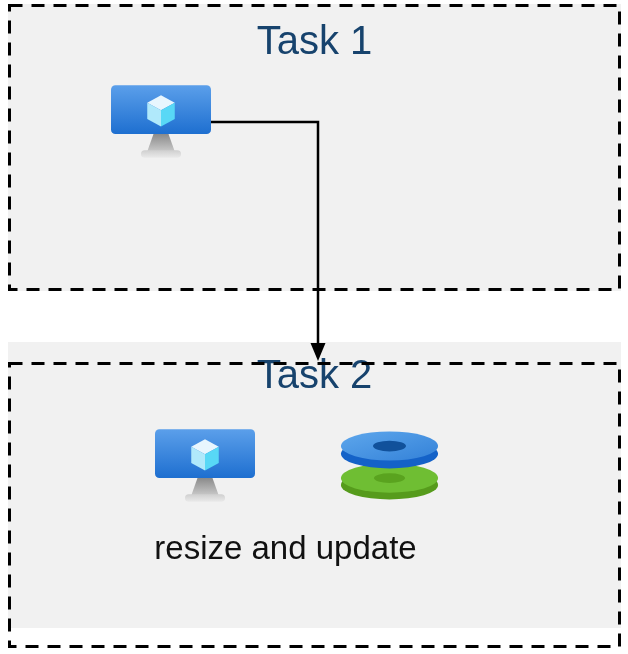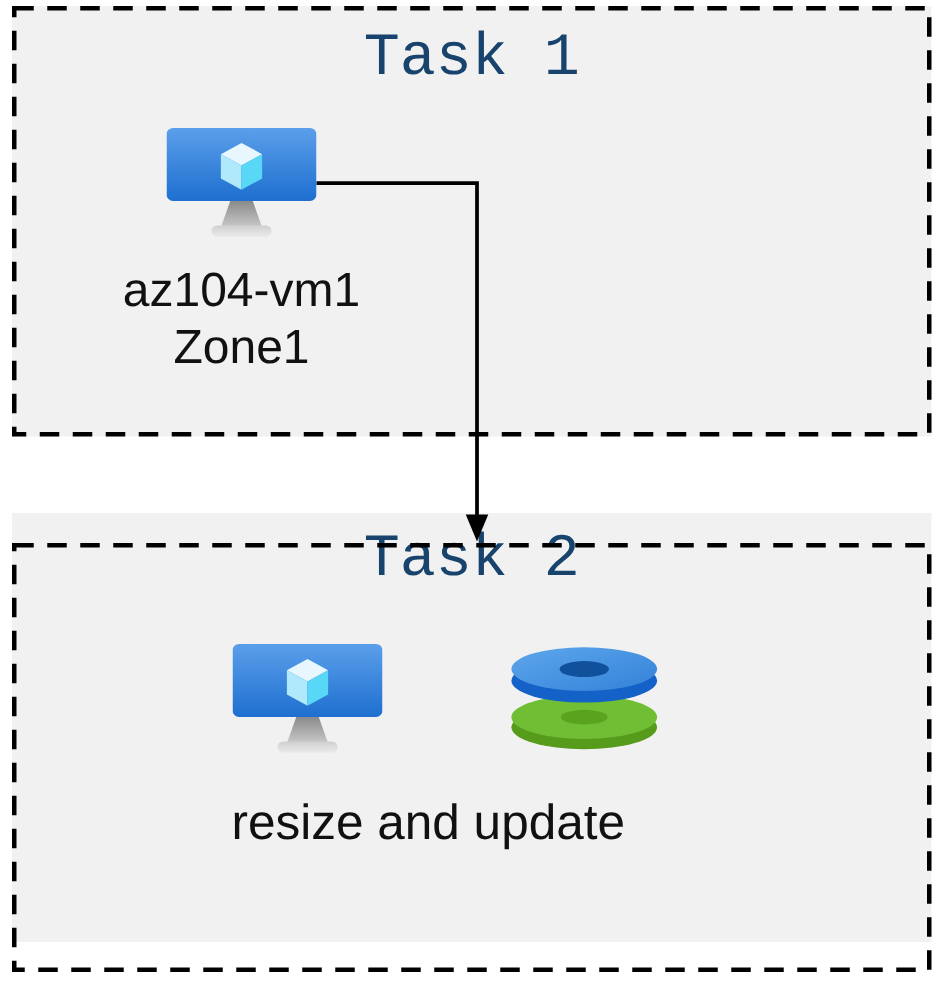--- a/index.html
+++ b/index.html
@@ -17,21 +17,20 @@
     background:#f1f1f1;
   }
   .task1 { left:8px; top:4px;   width:613px; height:287px; }
   .task2 { left:8px; top:342px; width:613px; height:286px; }
 
   .task-title {
     position:absolute; left:0; top:14px; width:100%;
     margin:0; text-align:center;
     font-size:40px; font-weight:400; line-height:44px;
     color:#17436d;
-    font-family:Liberation Mono, monospace;
   }
   .task2 .task-title { top:10px; }
 
   .vm-group {
     position:absolute; width:220px; top:81px;
     display:flex; flex-direction:column; align-items:center;
   }
   .vm-group.vm1 { left:43px; }
   .vm-group.vm2 { left:348px; }
 
@@ -92,24 +91,20 @@
 
     <div class="vm-group vm1">
       <svg class="vm-icon-svg" viewBox="0 0 80 62">
         <rect x="0" y="0" width="80" height="39" rx="3.5" fill="url(#scrGrad)"></rect>
         <polygon points="40,8 51,14 40,20 29,14" fill="#e8f6fe"></polygon>
         <polygon points="29,14 40,20 40,33 29,27" fill="#b0e9fb"></polygon>
         <polygon points="51,14 40,20 40,33 51,27" fill="#58d8f6"></polygon>
         <polygon points="34,39 46,39 51,53 29,53" fill="url(#neckGrad)"></polygon>
         <rect x="24" y="52" width="32" height="6" rx="3" fill="url(#baseGrad)"></rect>
       </svg>
-      <div class="vm-label">
-        <div>az104-vm1</div>
-        <div>Zone1</div>
-      </div>
     </div>
 
   </section>
 
   <section class="task-box task2">
     <h2 class="task-title">Task 2</h2>
 
     <div class="t2-vm">
       <svg class="vm-icon-svg" viewBox="0 0 80 62">
         <rect x="0" y="0" width="80" height="39" rx="3.5" fill="url(#scrGrad)"></rect>

